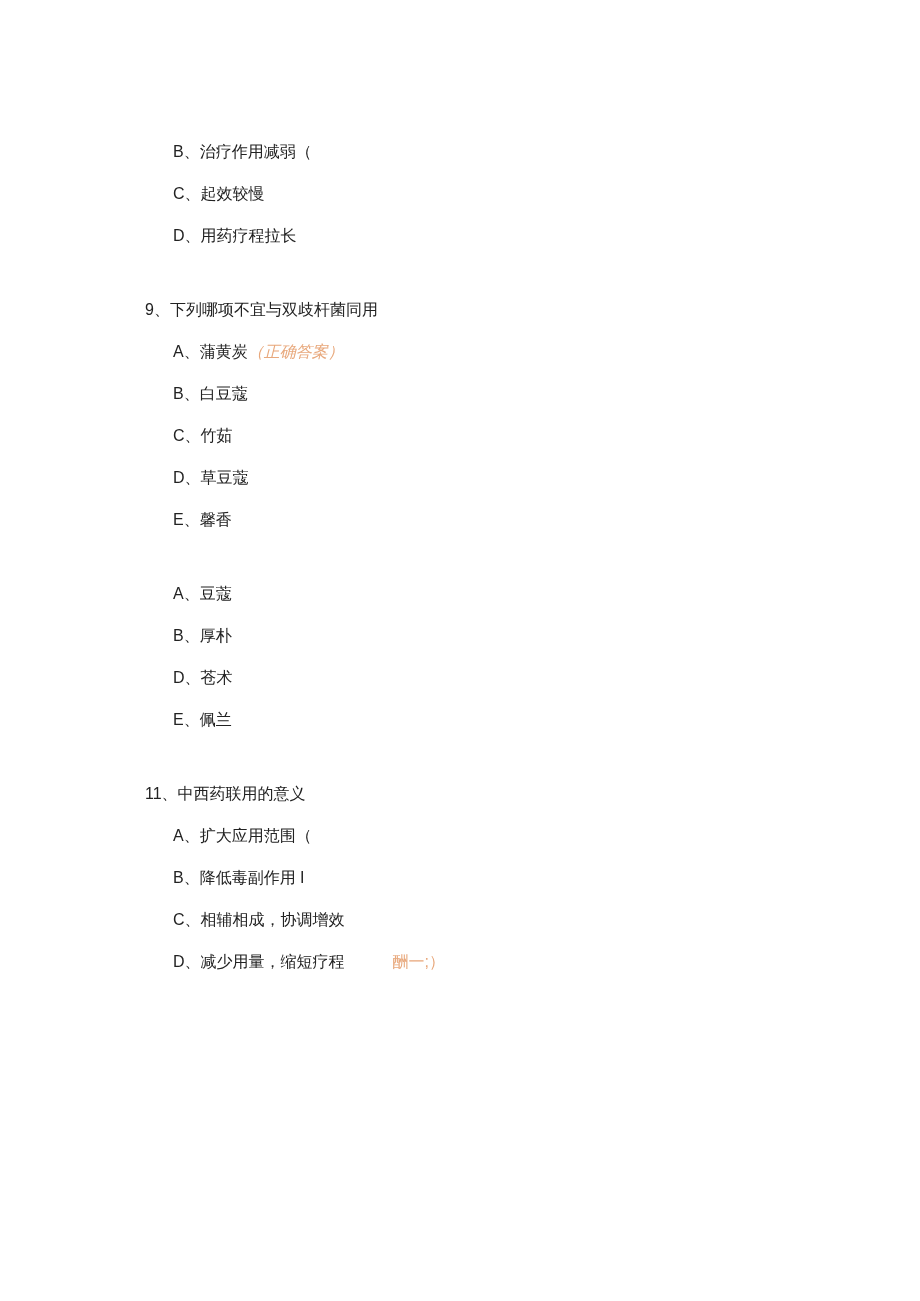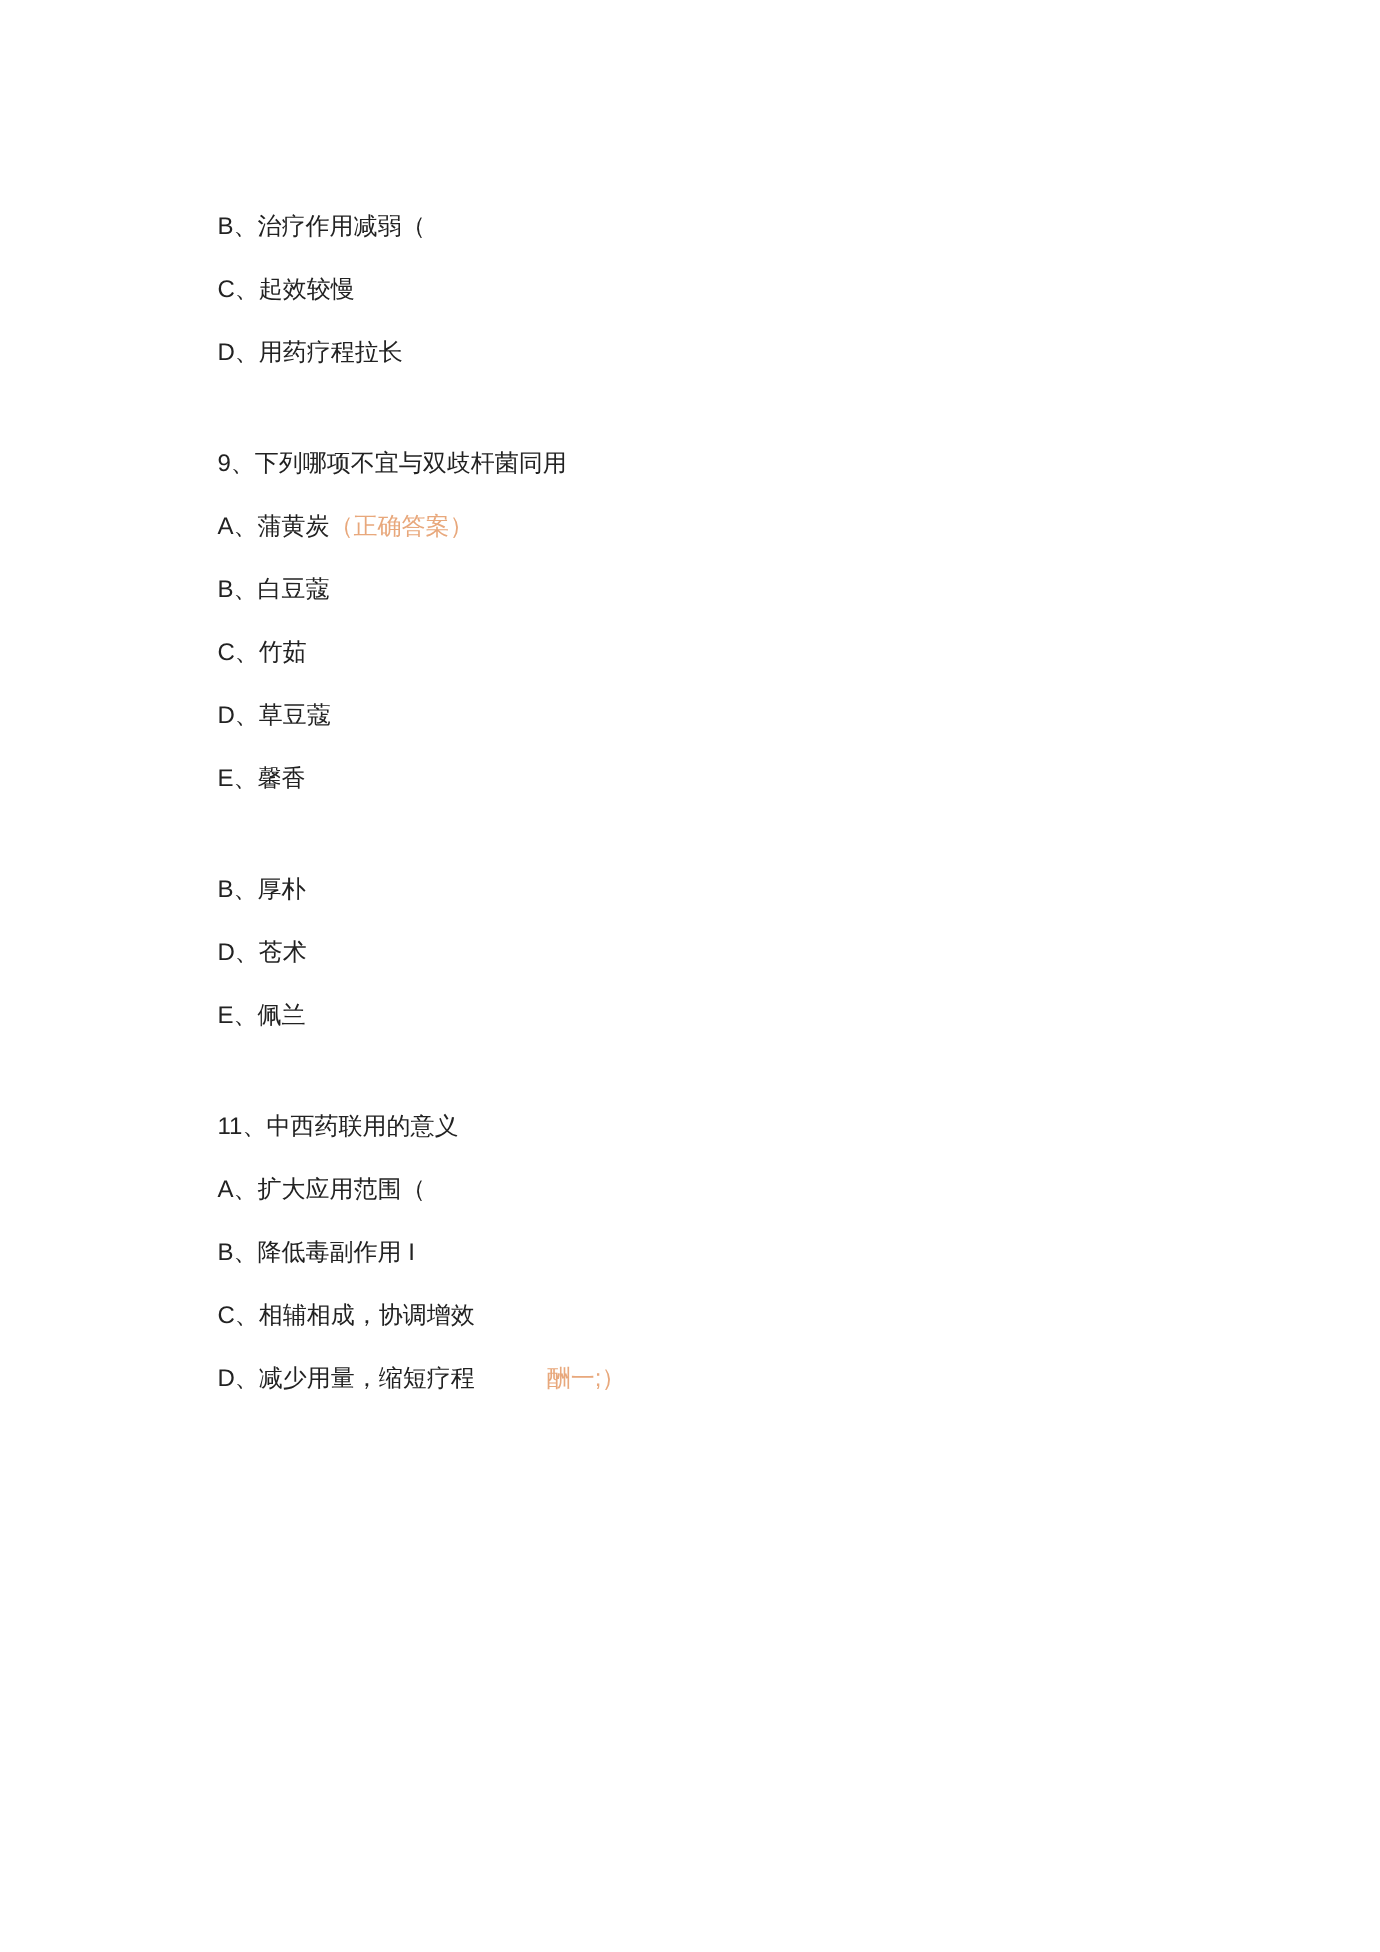--- a/index.html
+++ b/index.html
@@ -12,32 +12,34 @@
       font-family: "Microsoft YaHei", "SimSun", sans-serif;
       width: 920px;
       height: 1301px;
       padding: 140px 145px 0 145px;
       color: #222222;
       font-size: 16px;
       line-height: 1.5;
     }
     .option {
       margin-bottom: 18px;
+      margin-left: 28px;
     }
     .question {
       margin-bottom: 18px;
     }
     .question-block {
       margin-top: 50px;
     }
     .first-block {
       margin-top: 0;
     }
     .correct-answer {
       color: #e8a87c;
+      font-style: italic;
     }
     .orange-text {
       color: #e8a87c;
       padding-left: 48px;
     }
   </style>
 </head>
 <body>
 
 <div class="question-block first-block">
@@ -51,20 +53,21 @@
   <div class="option">
     <span>A、蒲黄炭</span><span class="correct-answer">（正确答案）</span>
   </div>
   <div class="option">B、白豆蔻</div>
   <div class="option">C、竹茹</div>
   <div class="option">D、草豆蔻</div>
   <div class="option">E、馨香</div>
 </div>
 
 <div class="question-block">
+  <div class="option">A、豆蔻</div>
   <div class="option">B、厚朴</div>
   <div class="option">D、苍术</div>
   <div class="option">E、佩兰</div>
 </div>
 
 <div class="question-block">
   <div class="question">11、中西药联用的意义</div>
   <div class="option">A、扩大应用范围（</div>
   <div class="option">B、降低毒副作用 I</div>
   <div class="option">C、相辅相成，协调增效</div>

